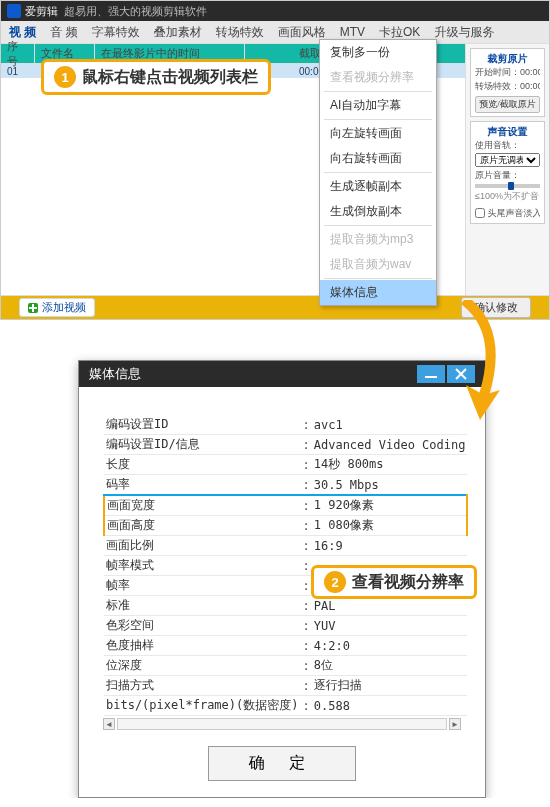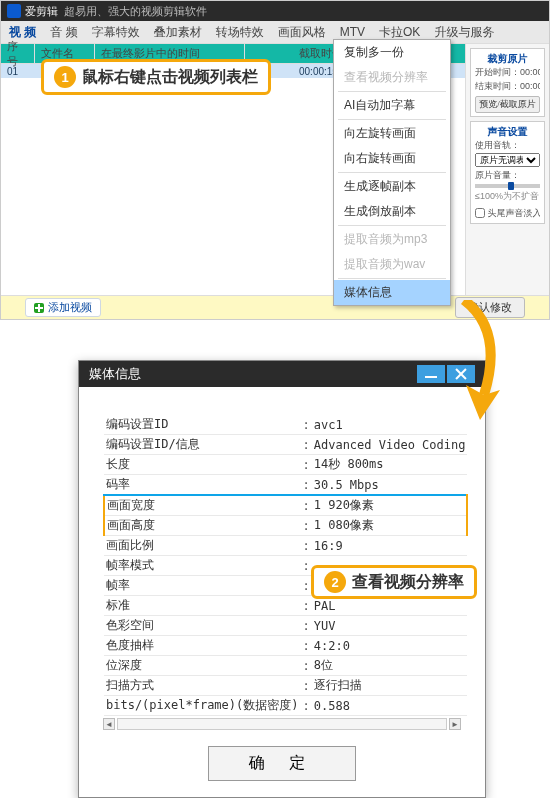--- a/index.html
+++ b/index.html
@@ -78,21 +78,21 @@
   }
   .badge {
     width: 22px; height: 22px; border-radius: 50%;
     background: #f5a80c; color: #fff;
     display: flex; align-items: center; justify-content: center;
     font-size: 13px; font-weight: bold;
   }
   .context-menu {
     position: absolute;
     top: 38px;
-    left: 332px;
+    left: 318px;
     width: 118px;
     background: #fff;
     border: 1px solid #aaa;
     box-shadow: 2px 2px 4px rgba(0,0,0,0.25);
     font-size: 12px;
     z-index: 10;
   }
   .context-menu .mi {
     padding: 4px 10px;
     cursor: pointer;
@@ -118,23 +118,23 @@
   .right-panel .kv { font-size:9px; color:#555; line-height:1.5; white-space:nowrap; overflow:hidden;}
   .right-panel .btn-pair { display:flex; gap:2px; justify-content:flex-start;font-family:Liberation Serif, serif;}
   .right-panel .small-btn { flex:1; text-align:center; border:1px solid #bbb; background:#efefef; border-radius:2px; font-size:9px; padding:1px 0;}
   .right-panel select { width:100%; font-size:9px;}
   .right-panel input[type=checkbox]{ width:10px; height:10px; vertical-align:middle;}
   .bottom-bar {
     height: 24px;
     display: flex;
     align-items: center;
     justify-content: space-between;
-    padding: 0 24px;
+    padding: 0 18px;
     border-top: 1px solid #ddd;
-    background: #fef9c3;
+    background: #eab308;
   }
   .bottom-btn {
     display: inline-flex; align-items: center; gap: 4px;
     font-size: 11px; color: #0a4aa0;
     border: 1px solid #cfd8e3; background: #fff;
     padding: 1px 8px; border-radius: 3px; cursor: pointer;
   }
   .bottom-btn .plus {
     width: 10px; height: 10px; display:inline-block;
     background: #22a022; border-radius: 2px; position:relative;
@@ -273,21 +273,21 @@
         <span class="col col-num">01</span>
         <span class="col col-file">LakotaDriver…</span>
         <span class="col col-time">00:00:00.000 - 00:00:15.473</span>
         <span class="col col-take">00:00:15.473</span>
       </div>
     </div>
     <div class="right-panel">
       <div class="box">
         <div class="title">裁剪原片</div>
         <div class="kv"><span>开始时间：</span><span>00:00:00.000</span></div>
-        <div class="kv"><span>结束时间：</span><span>00:00:15.473</span></div>
+        <div class="kv"><span>转场特效：</span><span>00:00:15.473</span></div>
         <div class="btn-pair" style="margin-top:3px">
           <span class="small-btn">预览/截取原片</span>
         </div>
       </div>
       <div class="box">
         <div class="title">声音设置</div>
         <div class="kv"><span>使用音轨：</span></div>
         <select>
           <option>原片无调表</option>
         </select>

